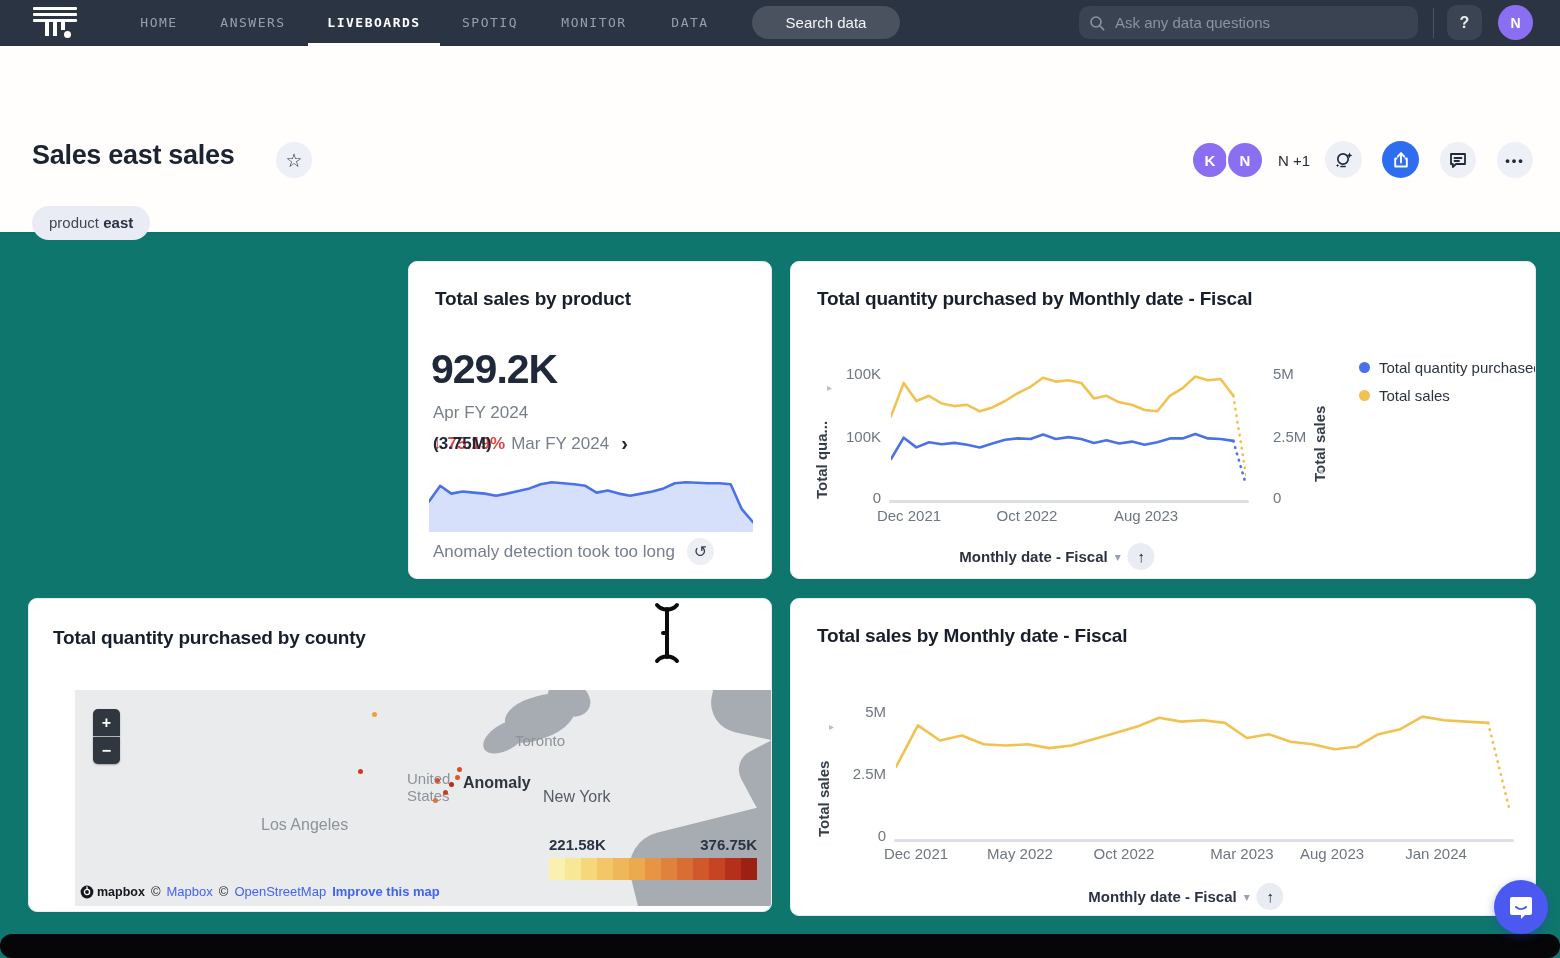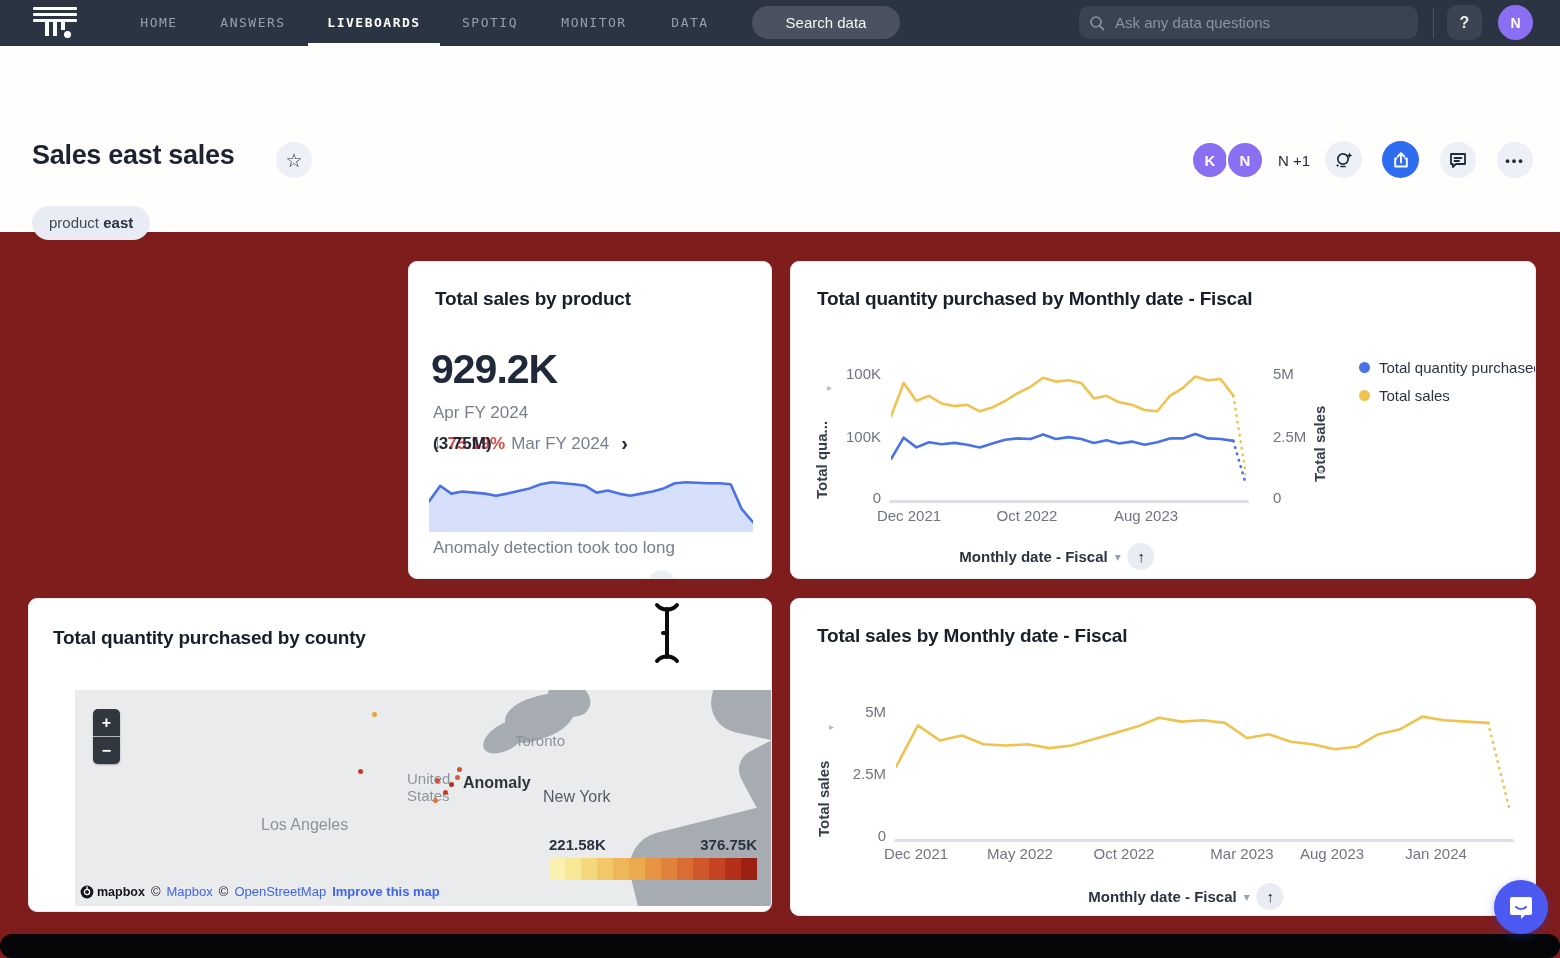--- a/index.html
+++ b/index.html
@@ -1,17 +1,17 @@
 <!DOCTYPE html>
 <html><head>
 <meta charset="utf-8">
 <style>
   html,body{margin:0;padding:0;background:#e8eaee;}
   *{box-sizing:border-box;}
-  #app{position:relative;width:1560px;height:958px;overflow:hidden;background:#7f1d1d;
+  #app{position:relative;width:1560px;height:958px;overflow:hidden;background:#0f766e;
        font-family:"Liberation Sans",sans-serif;color:#1f2733;}
   .abs{position:absolute;}
 
   
   .nav{position:absolute;left:0;top:0;width:1560px;height:46px;background:#2b3442;}
   .logo{position:absolute;left:33px;top:7px;width:46px;height:33px;}
   .logo .hbar{position:absolute;left:0;height:3px;width:44px;background:#fff;border-radius:1px;}
   .logo .vbar{position:absolute;top:13px;width:4px;height:16px;background:#fff;}
   .logo .dot{position:absolute;left:31px;top:24px;width:7px;height:7px;border-radius:50%;background:#fff;}
   .tab{position:absolute;top:0;height:46px;line-height:46px;transform:translateX(-50%);
@@ -64,21 +64,21 @@
   .baseline{position:absolute;height:3px;background:#dcdfe5;border-radius:2px;}
 
   
   .kpi-value{position:absolute;left:22px;top:84px;font-size:41px;font-weight:800;color:#20293a;letter-spacing:-1px;}
   .kpi-period{position:absolute;left:24px;top:141px;font-size:17px;color:#767f8b;}
   .kpi-change{position:absolute;left:24px;top:170px;font-size:17px;display:flex;align-items:center;gap:6px;white-space:nowrap;}
   .kpi-change .neg{color:#df4440;font-weight:700;}
   .kpi-change .abs{color:#202837;font-weight:800;}
   .kpi-change .cmp{color:#767f8b;}
   .kpi-change .chev{color:#1f2734;font-weight:700;font-size:20px;margin-left:6px;cursor:pointer;}
-  .kpi-footer{position:absolute;left:24px;top:276px;font-size:17px;color:#767f8b;display:flex;align-items:flex-end;gap:12px;flex-direction:column;}
+  .kpi-footer{position:absolute;left:24px;top:276px;font-size:17px;color:#767f8b;display:flex;align-items:center;gap:12px;}
   .refresh-chip{width:27px;height:27px;border-radius:50%;background:#eceff4;display:flex;align-items:center;justify-content:center;
          font-size:16px;color:#39414e;cursor:pointer;}
 
   
   .map-canvas{position:absolute;left:46px;top:91px;width:708px;height:216px;background:#e9ebed;overflow:hidden;}
   .water{position:absolute;background:#a7acb2;}
   .map-label{position:absolute;font-size:15px;color:#8d939b;white-space:nowrap;}
   .map-dot{position:absolute;width:5px;height:5px;border-radius:50%;}
   .zoombtn{position:absolute;left:18px;width:27px;height:27px;background:#31373e;color:#fff;font-size:16px;font-weight:700;
         display:flex;align-items:center;justify-content:center;cursor:pointer;box-shadow:0 1px 2px rgba(0,0,0,.3);}

